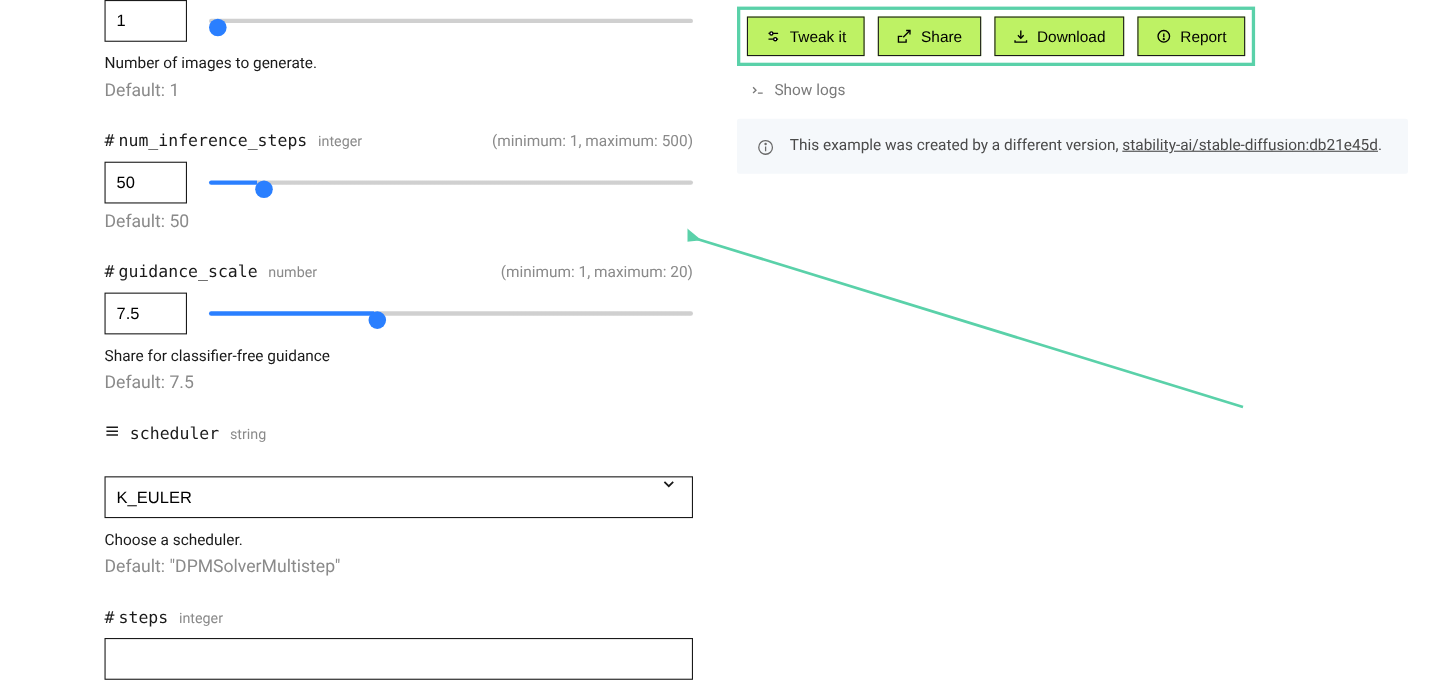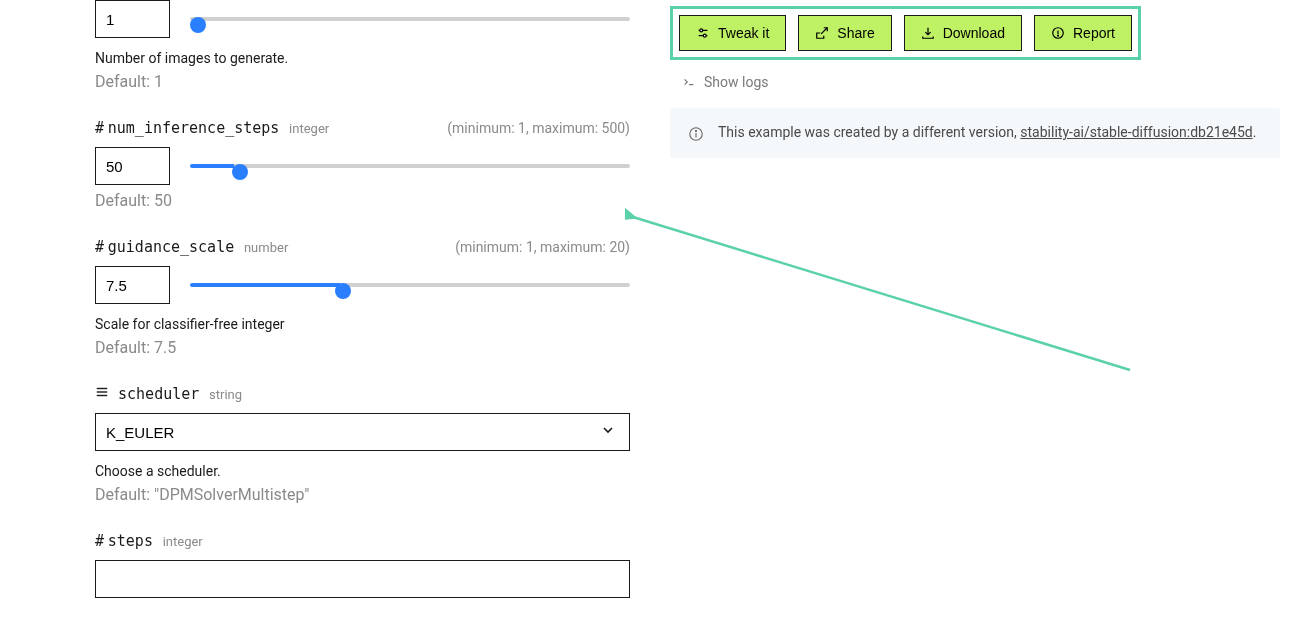--- a/index.html
+++ b/index.html
@@ -73,20 +73,21 @@
 }
 .desc { font-size: 14px; color: #1a1a1a; margin-top: 12px; }
 .default { font-size: 16px; color: #8a8a8a; margin-top: 6px; }
 .select-wrap { position: relative; }
 select {
   width: 100%; height: 38px;
   border: 1px solid #1a1a1a;
   font-size: 15px; padding: 0 10px;
   appearance: none;
   background: #fff;
+  margin-top: 20px;
 }
 .chevron {
   position: absolute;
   right: 14px; top: 50%;
   transform: translateY(-50%);
   pointer-events: none;
 }
 .action-bar {
   display: inline-flex;
   gap: 12px;
@@ -166,21 +167,21 @@
           <span class="hash">#</span>
           <span class="code-name">guidance_scale</span>
           <span class="type-label">number</span>
         </div>
         <div class="range-label">(minimum: 1, maximum: 20)</div>
       </div>
       <div class="input-row">
         <input class="num-input" value="7.5" style="">
         <input type="range" class="slider sliderfill" style="--pct: 34%;" min="1" max="20" step="0.1" value="7.5">
       </div>
-      <div class="desc">Scale for classifier-free integer</div>
+      <div class="desc">Share for classifier-free guidance</div>
       <div class="default">Default: 7.5</div>
     </div>
 
     <div class="param">
       <div class="param-header">
         <div class="param-title">
           <span class="hash">
             <svg class="icon-xs" viewBox="0 0 16 16" fill="none" stroke="currentColor" stroke-width="1.6">
                 <line x1="2" y1="4" x2="14" y2="4"></line>
                 <line x1="2" y1="8" x2="14" y2="8"></line>

